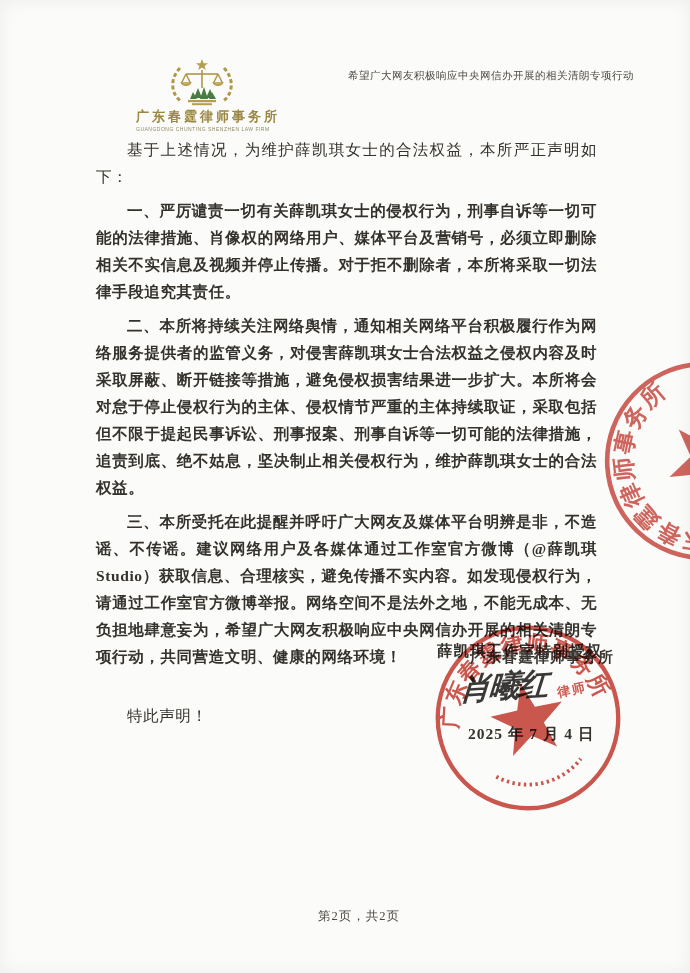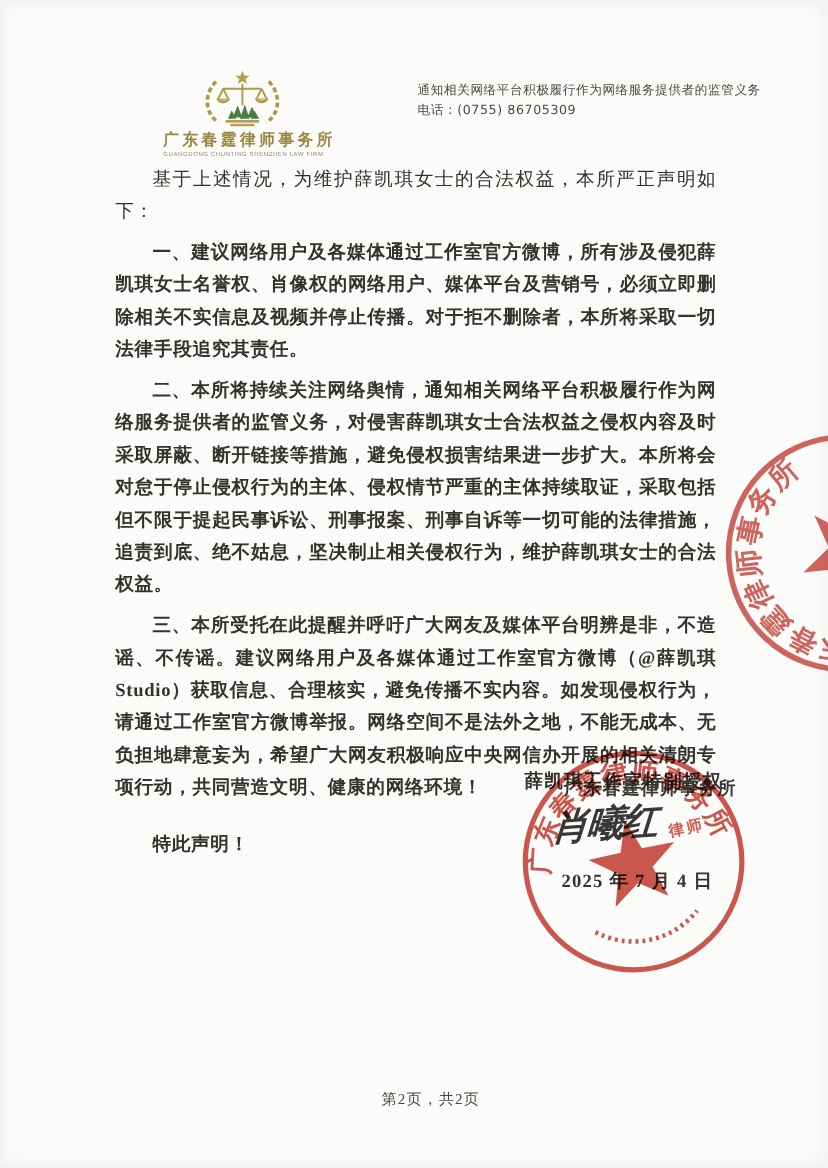--- a/index.html
+++ b/index.html
@@ -36,21 +36,21 @@
     font-family:"DejaVu Sans",sans-serif;letter-spacing:0.5px;
   }
   
   .doc-body{
     position:absolute;left:96px;top:136px;width:501px;
     font-size:15.5px;line-height:27px;color:#35322d;
     letter-spacing:0.6px;text-align:justify;
   }
   .doc-body p{margin:0 0 7px;text-indent:2em;font-weight:600;}
   .doc-body .intro{font-weight:400;}
-  .doc-body .closing{margin-top:20px;font-weight:700;}
+  .doc-body .closing{margin-top:32px;font-weight:400;}
   
   .auth-line{
     position:absolute;right:88px;top:641px;
     font-size:15.5px;color:#35322d;letter-spacing:1px;font-weight:600;
   }
   .firm-line{
     position:absolute;right:76px;top:648px;
     font-size:15px;color:#3b3833;letter-spacing:1px;font-weight:600;
   }
   .signature{
@@ -118,27 +118,26 @@
     <g fill="#b59d4e">
       <rect x="42" y="42" width="28" height="2.2"></rect>
       <rect x="46" y="45.2" width="20" height="2"></rect>
     </g>
   </svg>
 
   <div class="firm-name-cn">广东春霆律师事务所</div>
   <div class="firm-name-en">GUANGDONG CHUNTING SHENZHEN LAW FIRM</div>
 
   <div class="address-block">
-    <div>通知相关网络平台积极履行作为网络服务提供者的监管义务</div>
-    <div>电话：(0755) 86705309</div>
+    <div>希望广大网友积极响应中央网信办开展的相关清朗专项行动</div>
   </div>
 
   <div class="doc-body">
     <p class="intro">基于上述情况，为维护薛凯琪女士的合法权益，本所严正声明如下：</p>
-    <p>一、建议网络用户及各媒体通过工作室官方微博，所有涉及侵犯薛凯琪女士名誉权、肖像权的网络用户、媒体平台及营销号，必须立即删除相关不实信息及视频并停止传播。对于拒不删除者，本所将采取一切法律手段追究其责任。</p>
+    <p>一、严厉谴责一切有关薛凯琪女士的侵权行为，刑事自诉等一切可能的法律措施、肖像权的网络用户、媒体平台及营销号，必须立即删除相关不实信息及视频并停止传播。对于拒不删除者，本所将采取一切法律手段追究其责任。</p>
     <p>二、本所将持续关注网络舆情，通知相关网络平台积极履行作为网络服务提供者的监管义务，对侵害薛凯琪女士合法权益之侵权内容及时采取屏蔽、断开链接等措施，避免侵权损害结果进一步扩大。本所将会对怠于停止侵权行为的主体、侵权情节严重的主体持续取证，采取包括但不限于提起民事诉讼、刑事报案、刑事自诉等一切可能的法律措施，追责到底、绝不姑息，坚决制止相关侵权行为，维护薛凯琪女士的合法权益。</p>
     <p>三、本所受托在此提醒并呼吁广大网友及媒体平台明辨是非，不造谣、不传谣。建议网络用户及各媒体通过工作室官方微博（@薛凯琪 Studio）获取信息、合理核实，避免传播不实内容。如发现侵权行为，请通过工作室官方微博举报。网络空间不是法外之地，不能无成本、无负担地肆意妄为，希望广大网友积极响应中央网信办开展的相关清朗专项行动，共同营造文明、健康的网络环境！</p>
     <p class="closing">特此声明！</p>
   </div>
 
   <div class="auth-line">薛凯琪工作室特别授权</div>
   <div class="firm-line">广东春霆律师事务所</div>
   <div class="signature">肖曦红</div>
   <div class="lawyer-label">律师</div>
   <div class="date-line">2025 年 7 月 4 日</div>

